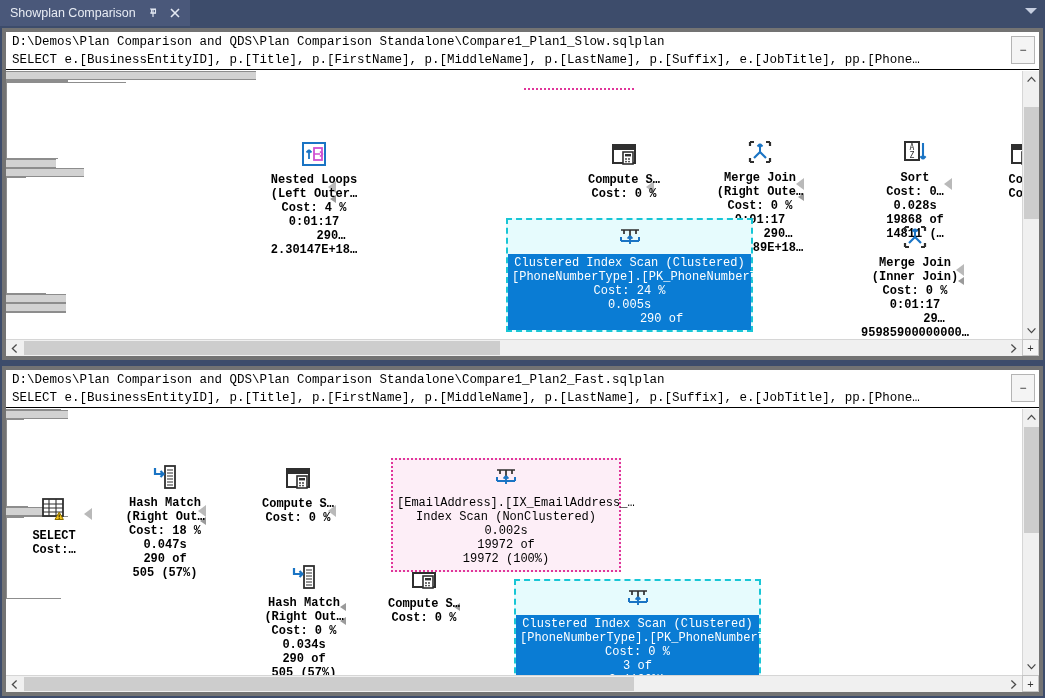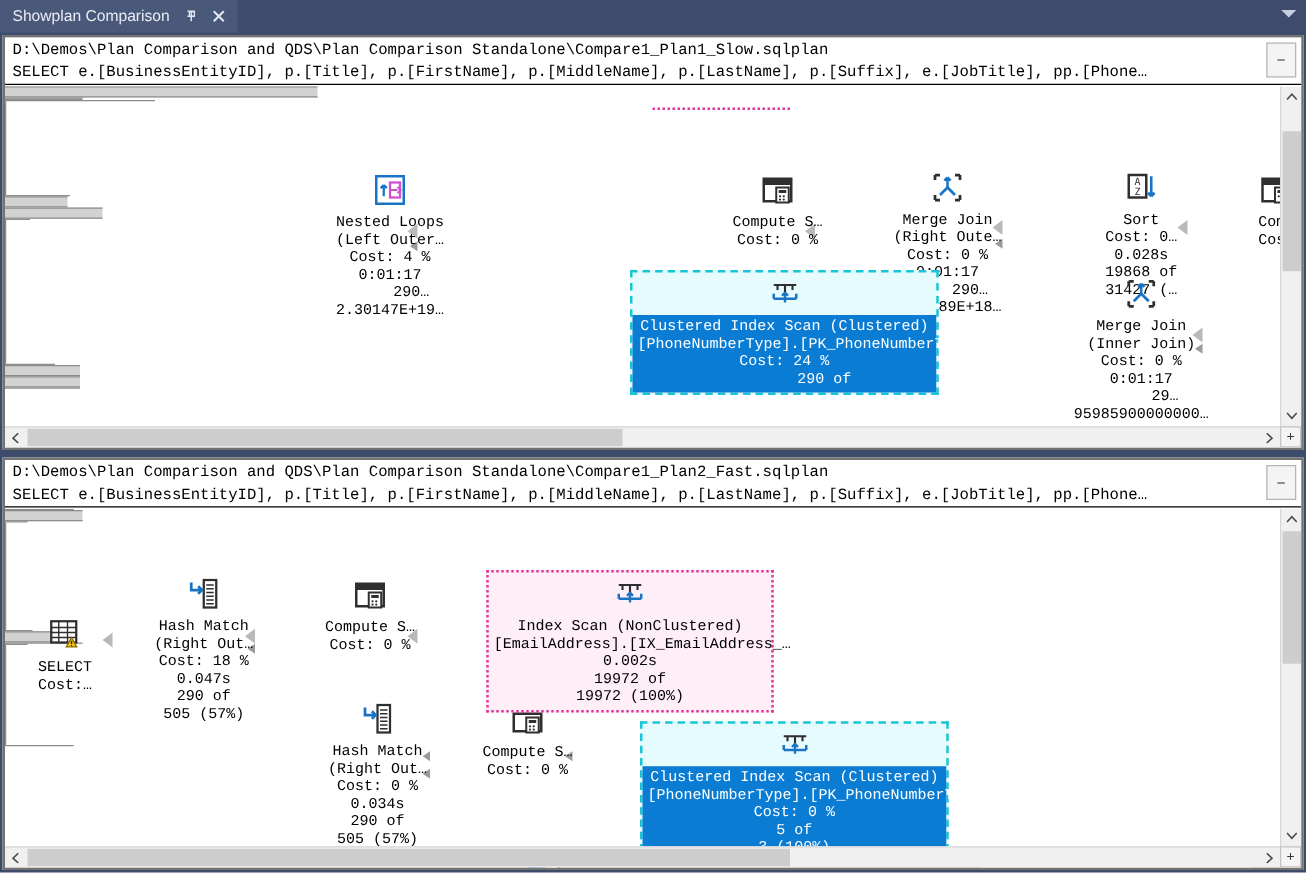--- a/index.html
+++ b/index.html
@@ -42,21 +42,21 @@
     width: 0; height: 0;
     border-left: 6px solid transparent;
     border-right: 6px solid transparent;
     border-top: 6px solid #c6cee0;
   }
 
   
   .panel {
     position: absolute;
     background: #ffffff;
-    border: 2px solid #737373;
+    border: 4px solid #737373;
     overflow: hidden;
   }
   #panel-top { left: 2px; top: 28px; width: 1041px; height: 332px; }
   #panel-bottom { left: 2px; top: 366px; width: 1041px; height: 330px; }
 
   .panel-header {
     position: absolute; left: 0; top: 0; right: 0; height: 38px;
     background: #ffffff;
     border-bottom: 1px solid #000000;
   }
@@ -93,21 +93,21 @@
     font-family: "Liberation Mono", monospace;
     font-size: 12px;
     color: #000;
     line-height: 14px;
     white-space: nowrap;
   }
   .node .glyph {
     display: block;
     margin: 0 auto 2px auto;
   }
-  .node .lbl { display: block; }
+  .node .lbl { display: block; font-weight: bold; }
 
   
   .hl-box {
     position: absolute;
     text-align: center;
     font-family: "Liberation Mono", monospace;
     font-size: 12px;
     line-height: 14px;
     white-space: nowrap;
   }
@@ -274,21 +274,21 @@
             <path d="M8 18V9M8 9l-2.5 2.5M8 9l2.5 2.5" stroke="#1a74c4" stroke-width="1.8" fill="none"></path>
             <rect x="13" y="7" width="8" height="12" fill="none" stroke="#cf4fd1" stroke-width="1.8"></rect>
             <path d="M13 13h6M19 10.5L21.5 13 19 15.5" stroke="#cf4fd1" stroke-width="1.6" fill="none"></path>
           </svg>
         </span>
         <span class="lbl">Nested Loops</span>
         <span class="lbl">(Left Outer…</span>
         <span class="lbl">Cost: 4 %</span>
         <span class="lbl">0:01:17</span>
         <span class="lbl" style="padding-left:34px;">290…</span>
-        <span class="lbl">2.30147E+19…</span>
+        <span class="lbl">2.30147E+18…</span>
       </div>
 
       <div class="node" style="left:578px; top:72px; width:80px;">
         <span class="glyph">
           <svg width="26" height="24" viewBox="0 0 26 24">
             <rect x="2" y="2" width="22" height="18" fill="#fff" stroke="#2f2f2f" stroke-width="2"></rect>
             <rect x="2" y="2" width="22" height="5" fill="#2f2f2f"></rect>
             <rect x="12" y="9" width="10" height="12" fill="#fff" stroke="#2f2f2f" stroke-width="1.6"></rect>
             <rect x="14" y="11" width="6" height="2.4" fill="#2f2f2f"></rect>
             <circle cx="15" cy="16" r="0.9" fill="#2f2f2f"></circle>
@@ -323,21 +323,21 @@
             <rect x="3" y="3" width="14" height="18" fill="#fff" stroke="#2f2f2f" stroke-width="2"></rect>
             <text x="10" y="11" font-size="8" text-anchor="middle" fill="#2f2f2f" font-family="monospace">A</text>
             <text x="10" y="19" font-size="8" text-anchor="middle" fill="#2f2f2f" font-family="monospace">Z</text>
             <path d="M21 4v16M21 20l-2.6-2.8M21 20l2.6-2.8" stroke="#1a74c4" stroke-width="2.1" fill="none"></path>
           </svg>
         </span>
         <span class="lbl">Sort</span>
         <span class="lbl">Cost: 0…</span>
         <span class="lbl">0.028s</span>
         <span class="lbl">19868 of</span>
-        <span class="lbl">31427 (…</span>
+        <span class="lbl">14811 (…</span>
       </div>
 
       <div class="node" style="left:982px; top:72px; width:70px;">
         <span class="glyph">
           <svg width="26" height="24" viewBox="0 0 26 24">
             <rect x="2" y="2" width="22" height="18" fill="#fff" stroke="#2f2f2f" stroke-width="2"></rect>
             <rect x="2" y="2" width="22" height="5" fill="#2f2f2f"></rect>
             <rect x="12" y="9" width="10" height="12" fill="#fff" stroke="#2f2f2f" stroke-width="1.6"></rect>
             <rect x="14" y="11" width="6" height="2.4" fill="#2f2f2f"></rect>
             <circle cx="15" cy="16" r="0.9" fill="#2f2f2f"></circle>
@@ -370,20 +370,21 @@
             <path d="M4 6h18M13 6v6M7 6v4M19 6v4" stroke="#2f2f2f" stroke-width="1.7" fill="none"></path>
             <path d="M4 17h18" stroke="#1a74c4" stroke-width="2" fill="none"></path>
             <path d="M4 17v-4M22 17v-4" stroke="#1a74c4" stroke-width="2" fill="none"></path>
             <path d="M13 20v-8M13 12l-2.4 2.6M13 12l2.4 2.6" stroke="#1a74c4" stroke-width="1.9" fill="none"></path>
           </svg>
         </div>
         <div class="body">
           <div>Clustered Index Scan (Clustered)</div>
           <div>[PhoneNumberType].[PK_PhoneNumberTy…</div>
           <div>Cost: 24 %</div>
+          <div>0.005s</div>
           <div style="padding-left:64px;">290 of</div>
         </div>
       </div>
 
       <div class="vsb">
         <div class="arrow up">
           <svg width="9" height="7" viewBox="0 0 9 7">
               <path d="M0.6 5.6L4.5 1.4 8.4 5.6" stroke="#4a4a4a" stroke-width="1.3" fill="none"></path>
             </svg>
         </div>
@@ -531,42 +532,42 @@
       <div class="hl-box pink" style="left:385px; top:49px; width:230px;">
         <div class="icon-wrap">
           <svg width="26" height="24" viewBox="0 0 26 24">
             <path d="M4 6h18M13 6v6M7 6v4M19 6v4" stroke="#2f2f2f" stroke-width="1.7" fill="none"></path>
             <path d="M4 17h18" stroke="#1a74c4" stroke-width="2" fill="none"></path>
             <path d="M4 17v-4M22 17v-4" stroke="#1a74c4" stroke-width="2" fill="none"></path>
             <path d="M13 20v-8M13 12l-2.4 2.6M13 12l2.4 2.6" stroke="#1a74c4" stroke-width="1.9" fill="none"></path>
           </svg>
         </div>
         <div class="body">
+          <div>[EmailAddress].[IX_EmailAddress_…</div>
           <div>Index Scan (NonClustered)</div>
-          <div>[EmailAddress].[IX_EmailAddress_…</div>
           <div>0.002s</div>
           <div>19972 of</div>
           <div>19972 (100%)</div>
         </div>
       </div>
 
       <div class="hl-box cyan" style="left:508px; top:170px; width:247px;">
         <div class="icon-wrap">
           <svg width="26" height="24" viewBox="0 0 26 24">
             <path d="M4 6h18M13 6v6M7 6v4M19 6v4" stroke="#2f2f2f" stroke-width="1.7" fill="none"></path>
             <path d="M4 17h18" stroke="#1a74c4" stroke-width="2" fill="none"></path>
             <path d="M4 17v-4M22 17v-4" stroke="#1a74c4" stroke-width="2" fill="none"></path>
             <path d="M13 20v-8M13 12l-2.4 2.6M13 12l2.4 2.6" stroke="#1a74c4" stroke-width="1.9" fill="none"></path>
           </svg>
         </div>
         <div class="body">
           <div>Clustered Index Scan (Clustered)</div>
           <div>[PhoneNumberType].[PK_PhoneNumberTy…</div>
           <div>Cost: 0 %</div>
-          <div>5 of</div>
+          <div>3 of</div>
           <div>3 (100%)</div>
         </div>
       </div>
 
       <div style="position:absolute; left:778px; top:282px; width:222px; height:40px;
                   border:2px solid #e0359a; background:#fdeef7;">
         <div style="display:flex; justify-content:center; gap:8px; padding-top:8px;">
           
           
         </div>

